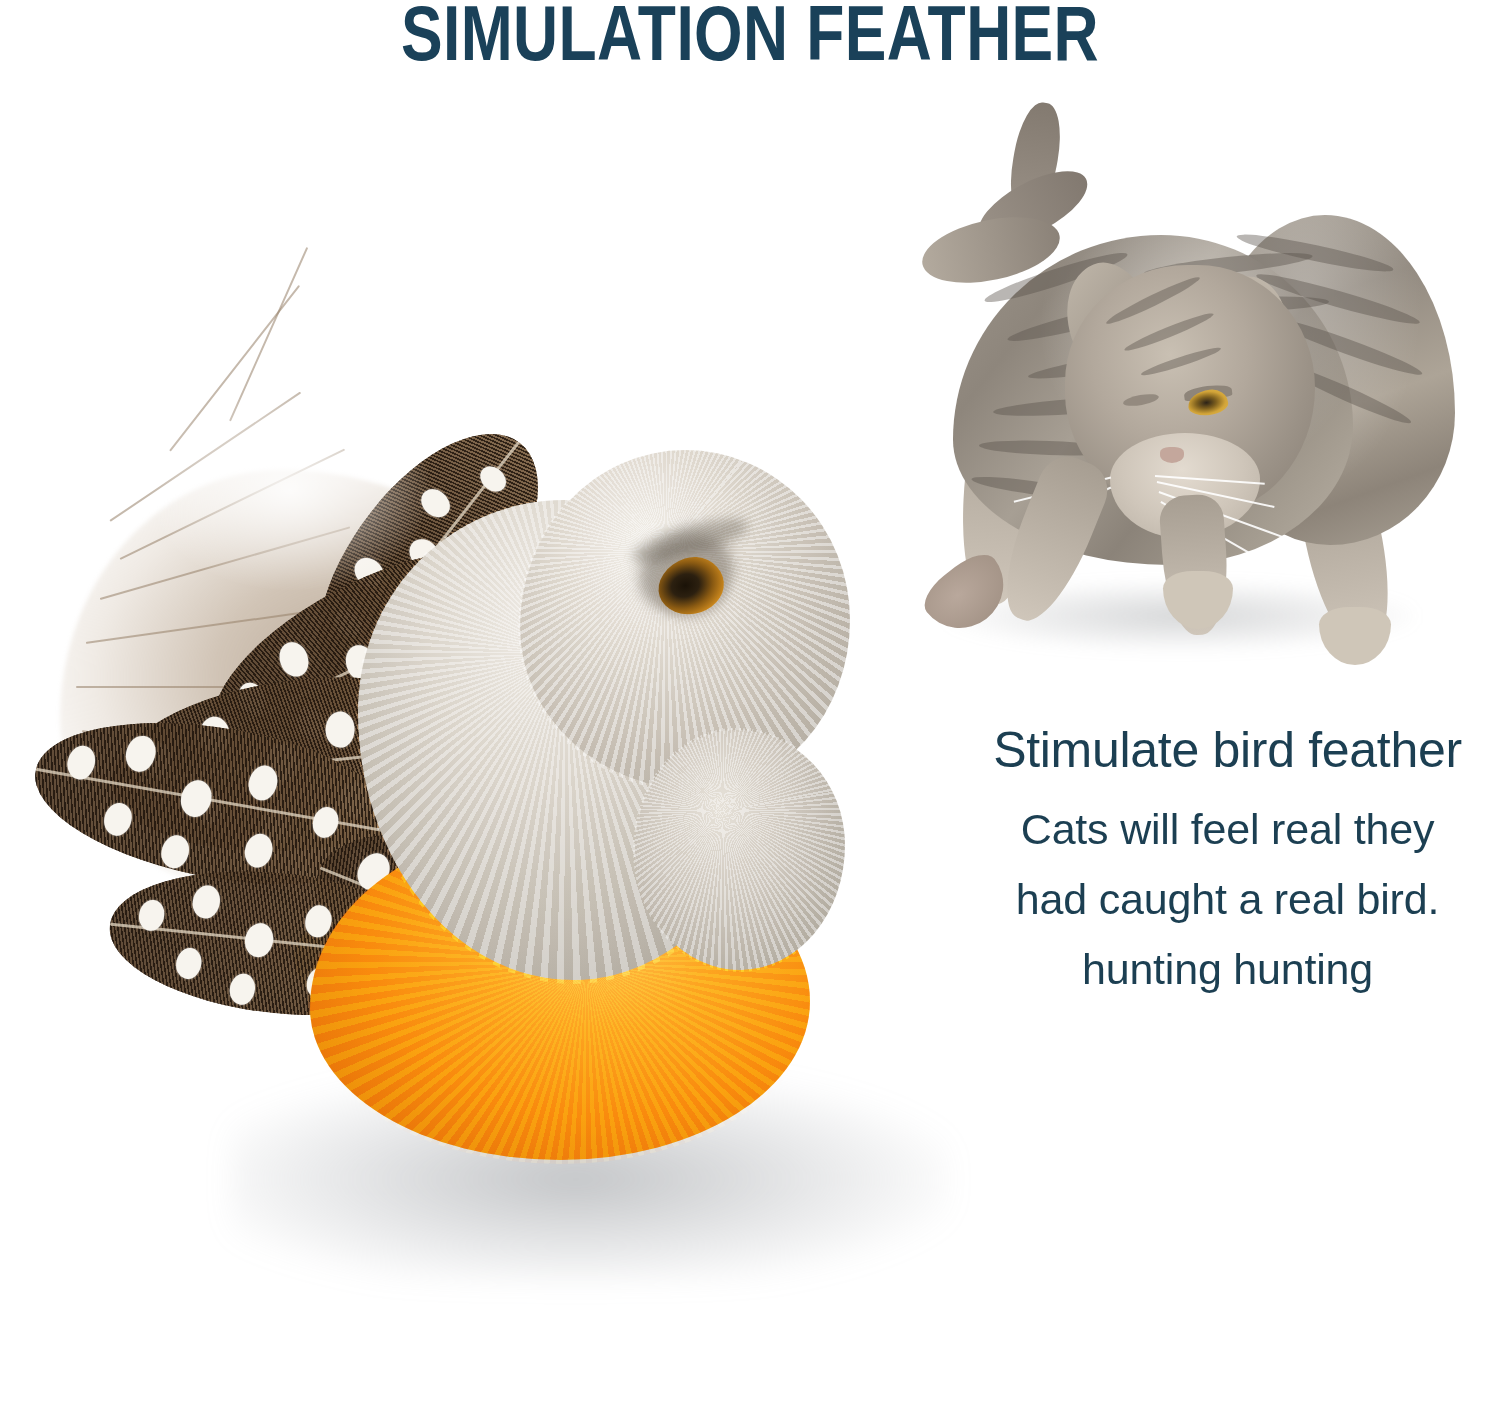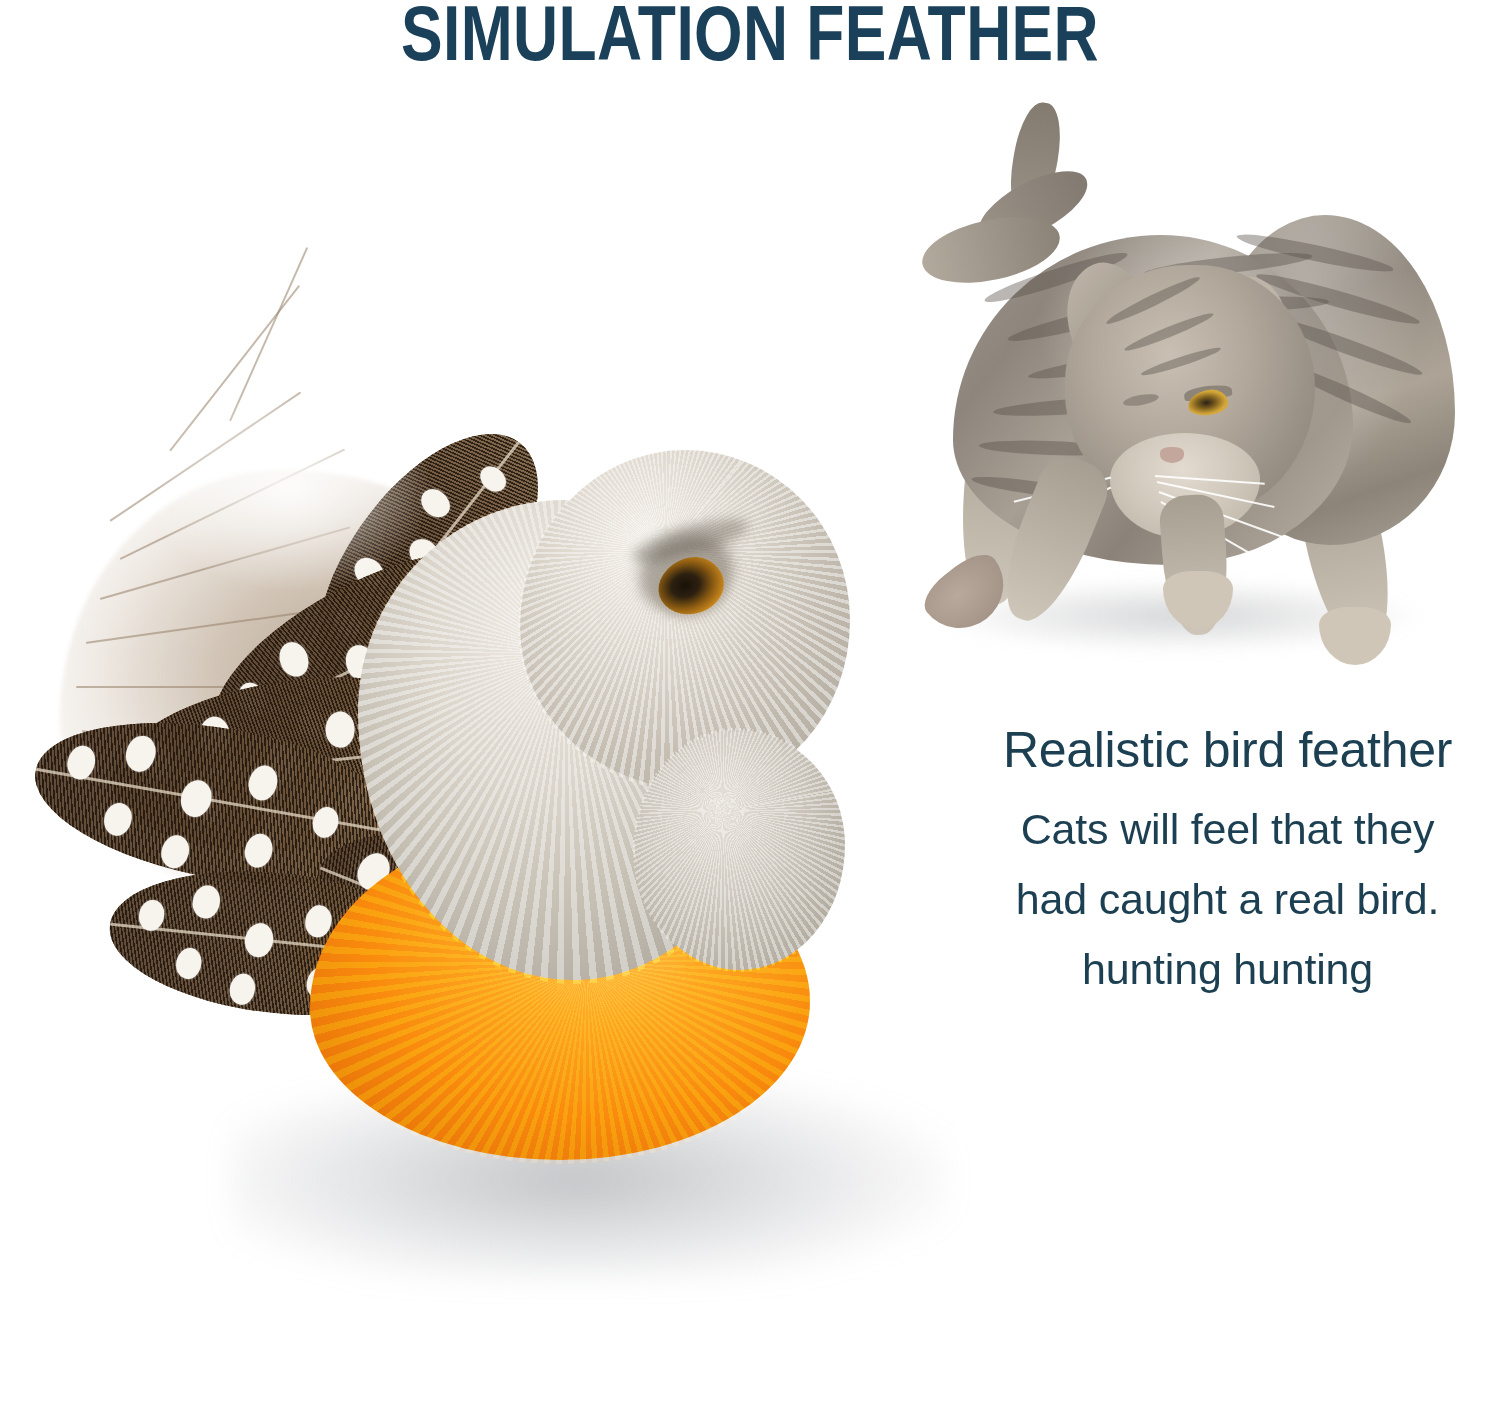--- a/index.html
+++ b/index.html
@@ -423,19 +423,19 @@
     <div class="bird-brow"></div>
     <div class="bird-eye-dark"></div>
     <div class="bird-eye"></div>
     <div class="bird-cheek"></div>
     <div class="bird-cheek-fuzz"></div>
   </div>
 
   <div id="title">SIMULATION FEATHER</div>
 
   <div id="copy">
-    <div class="headline">Realistic bird feather</div>
-    <div class="bodyline">Cats will feel that they</div>
+    <div class="headline">Stimulate bird feather</div>
+    <div class="bodyline">Cats will feel real they</div>
     <div class="bodyline">had caught a real bird.</div>
     <div class="bodyline">hunting hunting</div>
   </div>
 
 </div>
 
 </body></html>

